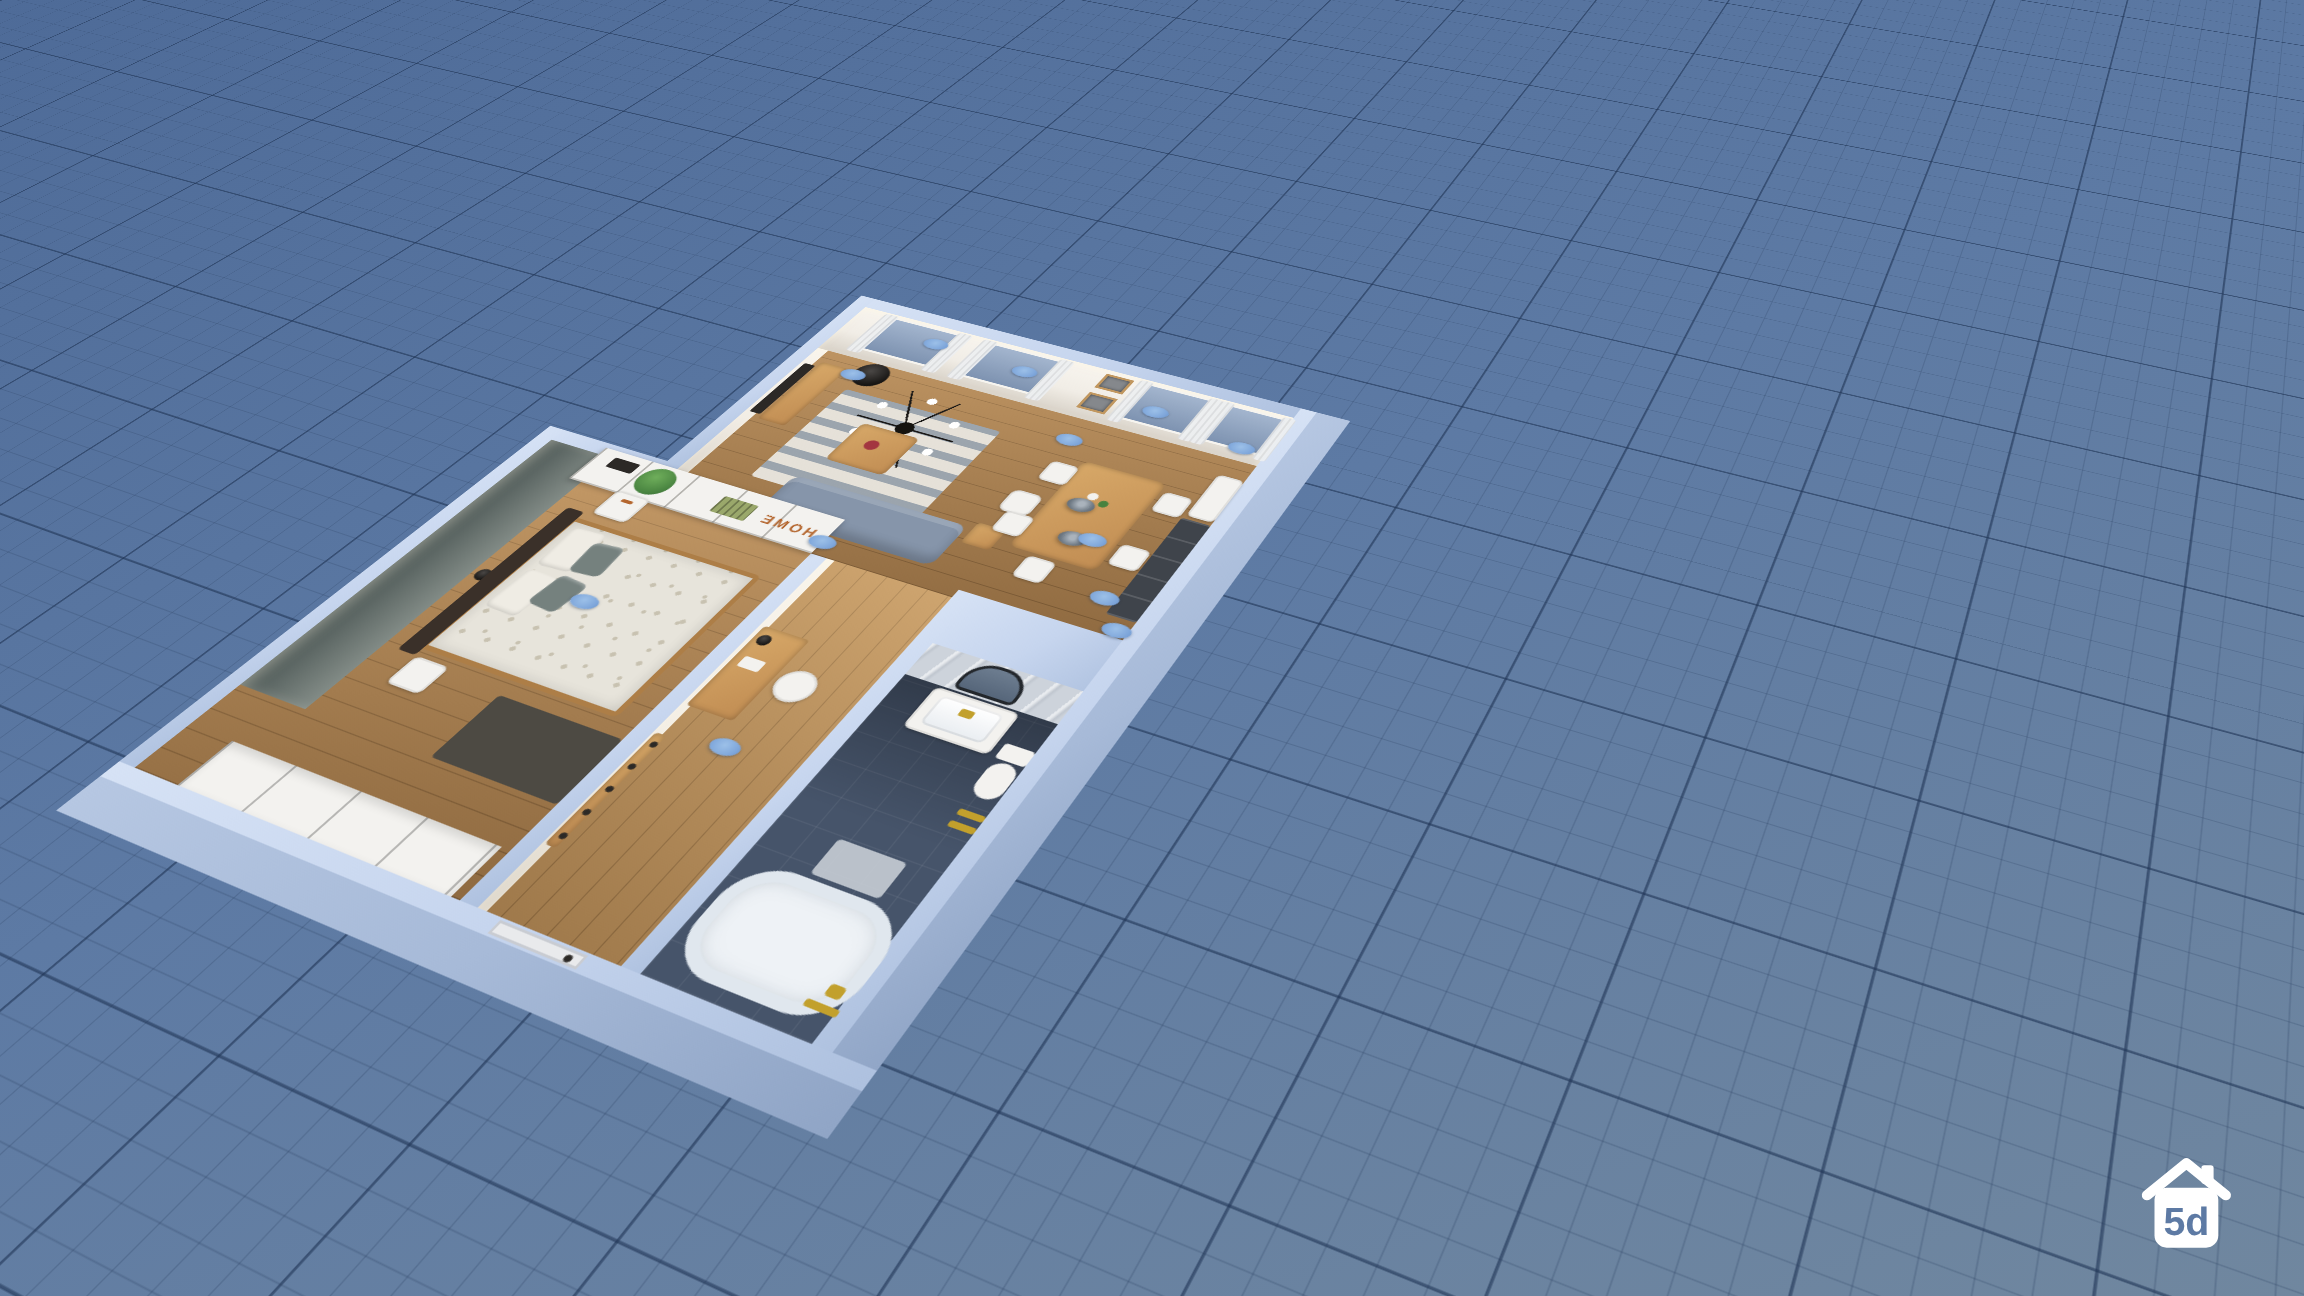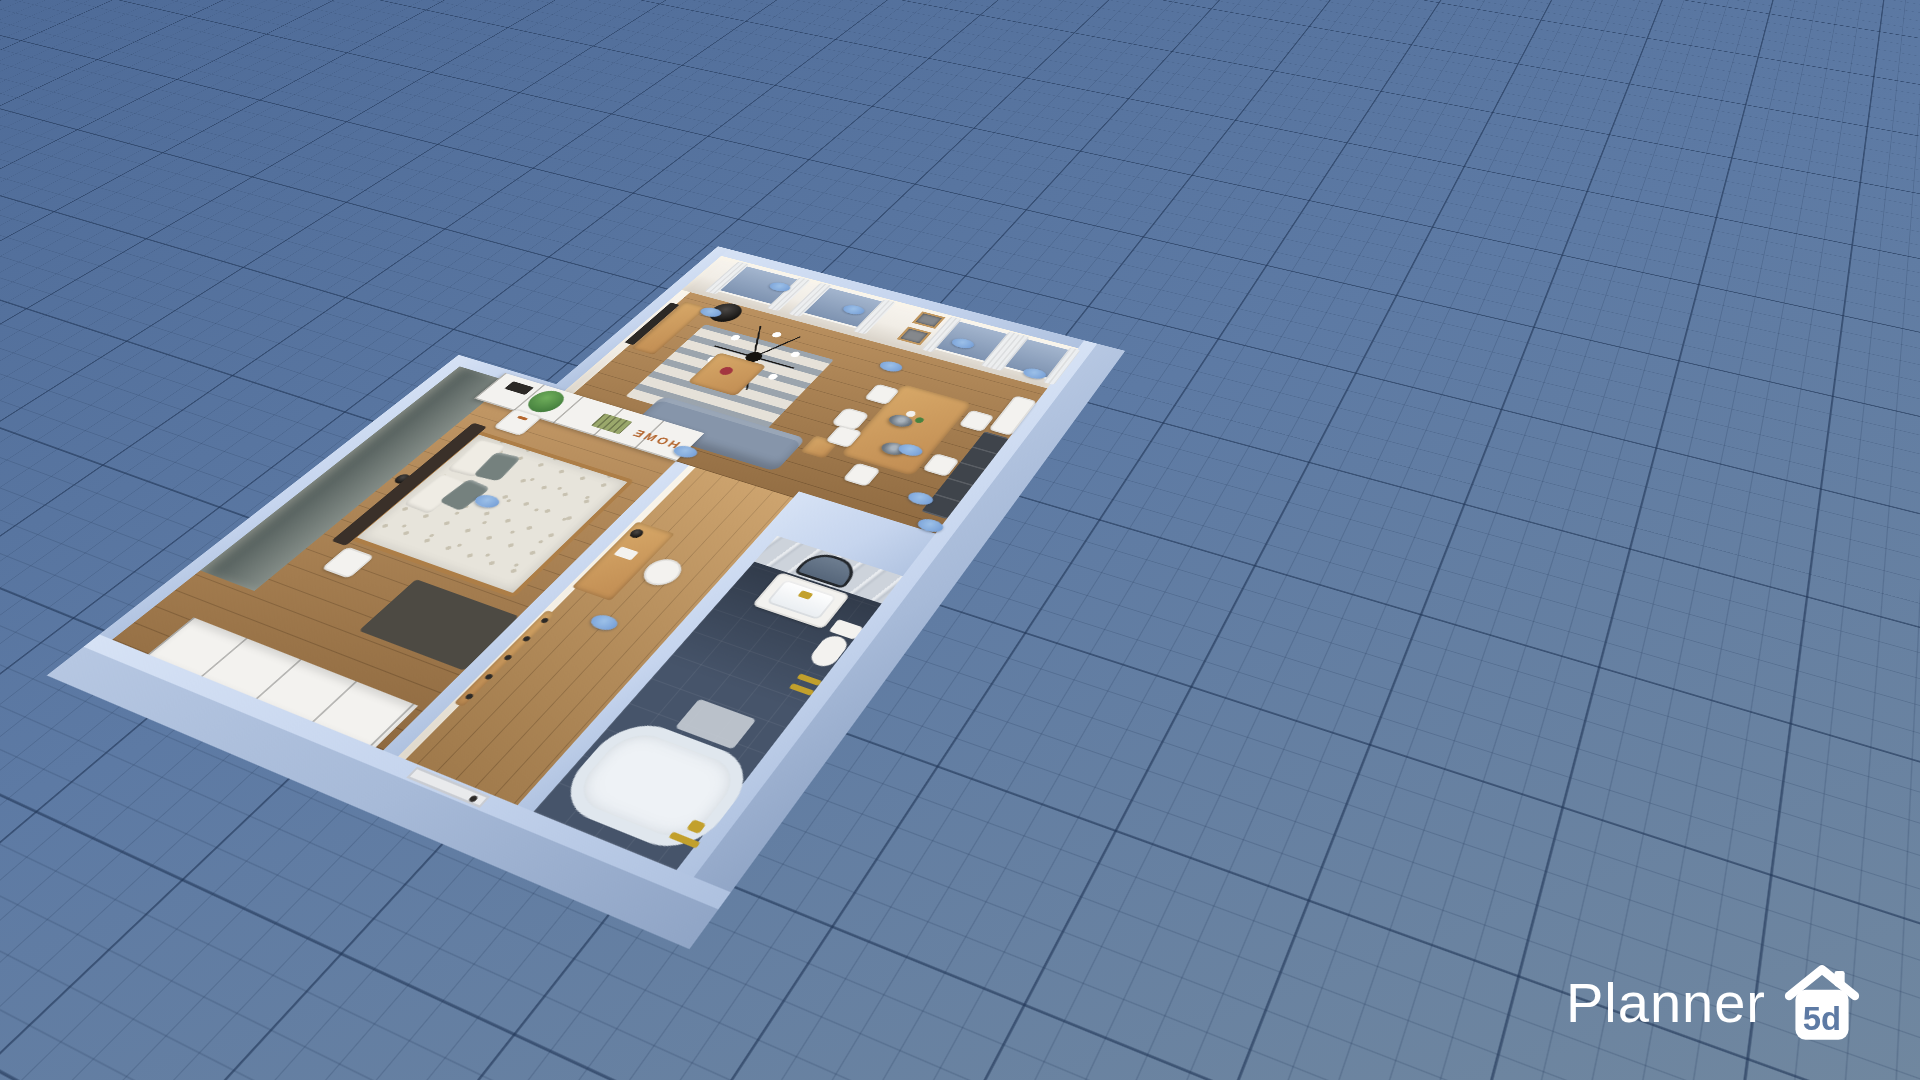--- a/index.html
+++ b/index.html
@@ -219,21 +219,20 @@
           <div class="it ceiling-light" style="left: 317px; top: 324px; width: 26px; height: 16px;"></div>
           <div class="it ceiling-light" style="left: 183px; top: 462px; width: 26px; height: 16px;"></div>
           <div class="it ceiling-light" style="left: 393px; top: 548px; width: 26px; height: 16px;"></div>
           <div class="it ceiling-light" style="left: 601px; top: 322px; width: 26px; height: 16px;"></div>
         </div>
     </div>
   </div>
 </div>
 
 <div class="watermark">
-  <span class="brand">Planner</span>
   <span class="badge">
     <svg viewBox="0 0 100 110" width="80" height="86" aria-hidden="true">
       <rect x="16" y="38" width="68" height="64" rx="13" fill="#ffffff"></rect>
       <path d="M8 46 L50 12 L92 46" stroke="#ffffff" stroke-width="11" fill="none" stroke-linecap="round" stroke-linejoin="round"></path>
       <rect x="66" y="14" width="13" height="20" rx="3" fill="#ffffff"></rect>
       <text x="50" y="89" text-anchor="middle" font-family="Liberation Sans, sans-serif" font-size="42" font-weight="bold" fill="var(--logo_blue,#5d7aa4)">5d</text>
     </svg>
   </span>
 </div>
 

